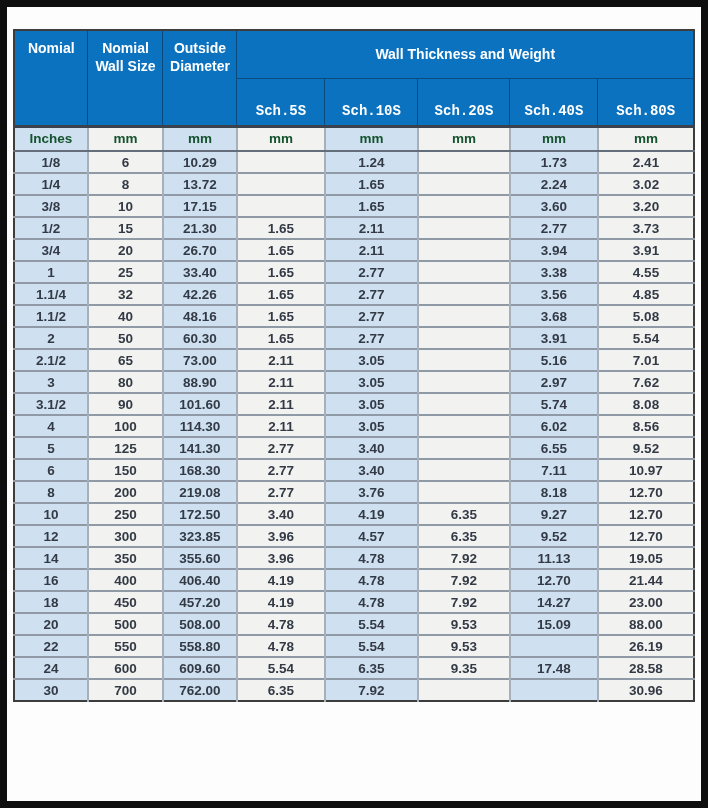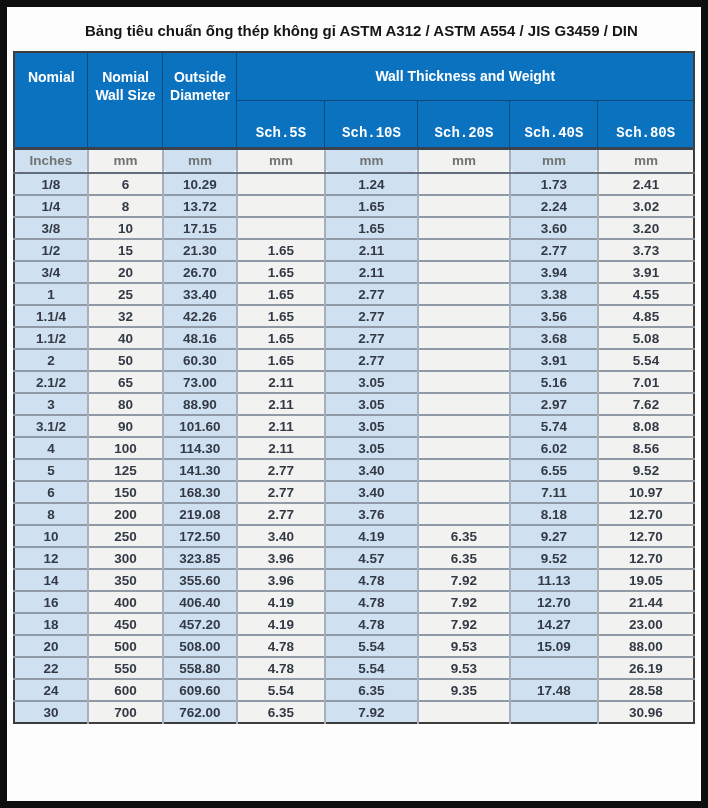--- a/index.html
+++ b/index.html
@@ -40,49 +40,47 @@
     overflow: hidden;
     white-space: normal;
   }
   th.blue {
     background: var(--header-blue, #0b72c0);
     color: #ffffff;
     border: 1px solid #0a4a7d;
     font-size: 14px;
     line-height: 18px;
   }
-  .th-top { vertical-align: top; padding-top: 15px; }
+  .th-top { vertical-align: top; padding-top: 8px; }
   .th-group { vertical-align: middle; height: 48px; font-size: 14.5px; }
   .th-sch { vertical-align: bottom; padding-bottom: 5px; height: 48px; font-family: Liberation Mono, monospace; }
   .units td {
     font-size: 13.5px;
-    color: #737373;
+    color: #14532d;
     height: 25px;
     border-top: 3px solid #39424d;
     border-bottom: 2px solid #636e7a;
-    border-radius: 7px;
   }
   tbody td {
     font-size: 13.5px;
     color: #333a45;
     height: 22px;
     border-top: 2px solid #8f9aa6;
     padding: 1px 2px;
   }
   .units td + td, tbody td + td { border-left: 2px solid #a7b0ba; }
   .c-blue  { background: var(--stripe-light-blue, #cfe0f0); }
   .c-white { background: var(--stripe-off-white, #f2f2f0); }
 </style>
 </head>
 <body>
 
 <div class="frame">
 
   <div class="title">
-    <div>Bảng tiêu chuẩn ống thép không gỉ ASTM A312 / ASTM A554 / JIS G3459 / DIN</div>
   </div>
 
   <table>
     <colgroup>
       <col style="width:74px">
         <col style="width:75px">
         <col style="width:74px">
       <col style="width:88px">
         <col style="width:93px">
         <col style="width:92px">

